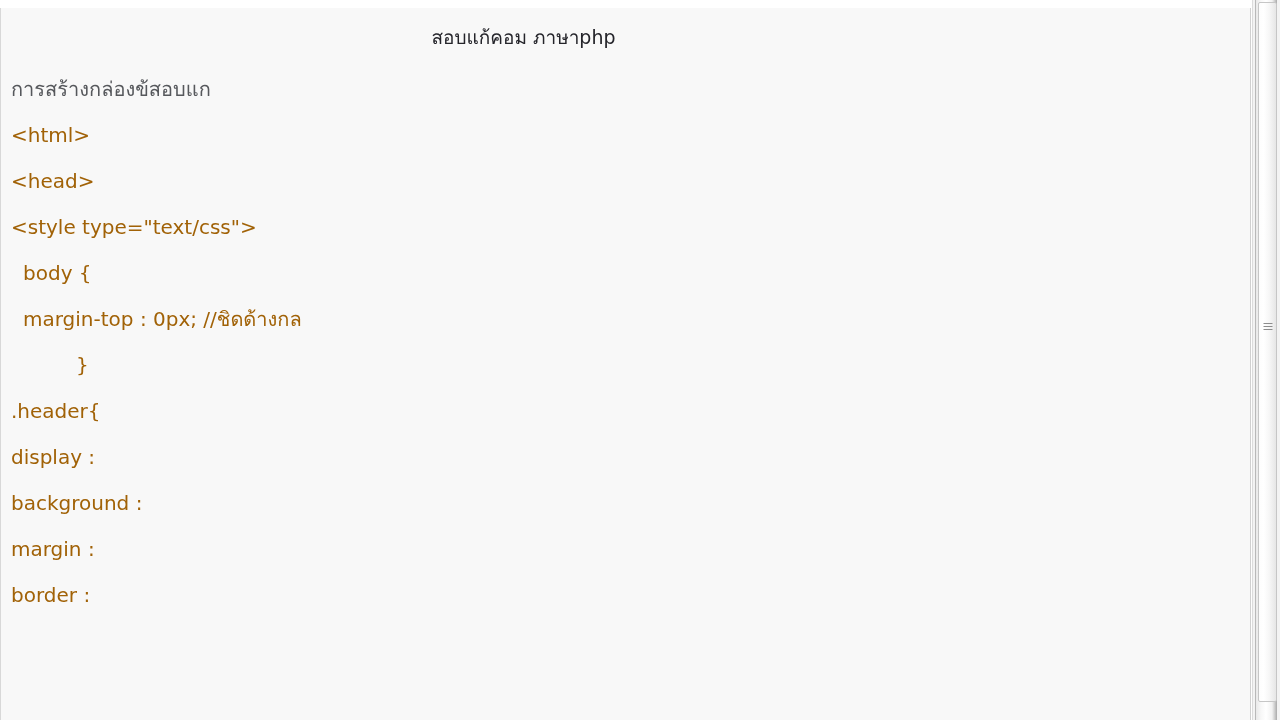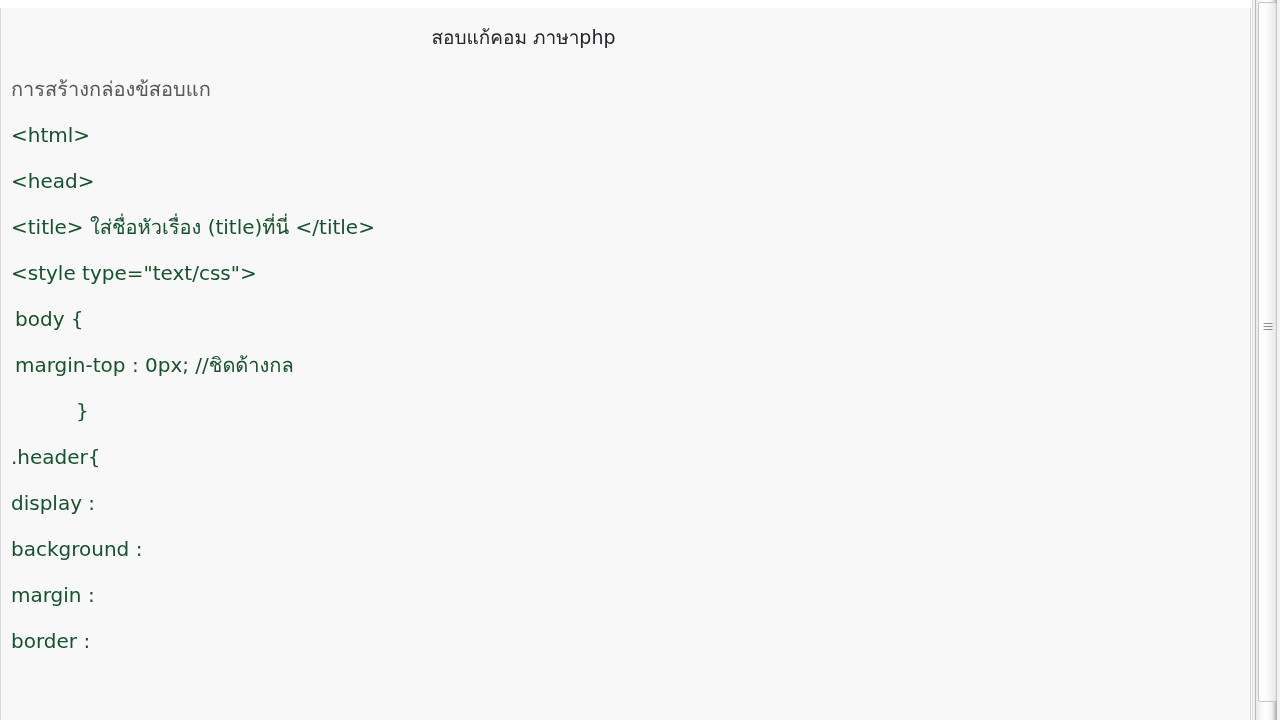--- a/index.html
+++ b/index.html
@@ -52,29 +52,29 @@
     position: absolute;
     left: 0;
     top: 58px;
     width: 1251px;
   }
 
   .line {
     font-size: 20px;
     line-height: 46px;
     height: 46px;
-    color: #14532d;
+    color: #a16207;
     white-space: pre;
     padding-left: 10px;
     box-sizing: border-box;
   }
   .line.heading {
     color: #56585c;
   }
-  .line.ind1 { padding-left: 14px; }
+  .line.ind1 { padding-left: 22px; }
   .line.ind2 { padding-left: 75px; }
 
   
   #scrollbar {
     position: absolute;
     top: 0;
     left: 1252px;
     width: 28px;
     height: 720px;
     background: #f3f3f3;
@@ -126,21 +126,20 @@
 <div id="screen">
 
   <div id="page">
 
     <div id="doc-title">สอบแก้คอม ภาษาphp</div>
 
     <div id="content">
       <div class="line heading">การสร้างกล่องข้สอบแก</div>
       <div class="line">&lt;html&gt;</div>
       <div class="line">&lt;head&gt;</div>
-      <div class="line">&lt;title&gt; ใส่ชื่อหัวเรื่อง (title)ที่นี่ &lt;/title&gt;</div>
       <div class="line">&lt;style type="text/css"&gt;</div>
       <div class="line ind1">body {</div>
       <div class="line ind1">margin-top : 0px; //ชิดด้างกล</div>
       <div class="line ind2">}</div>
       <div class="line">.header{</div>
       <div class="line">display :</div>
       <div class="line">background :</div>
       <div class="line">margin :</div>
       <div class="line">border :</div>
     </div>

